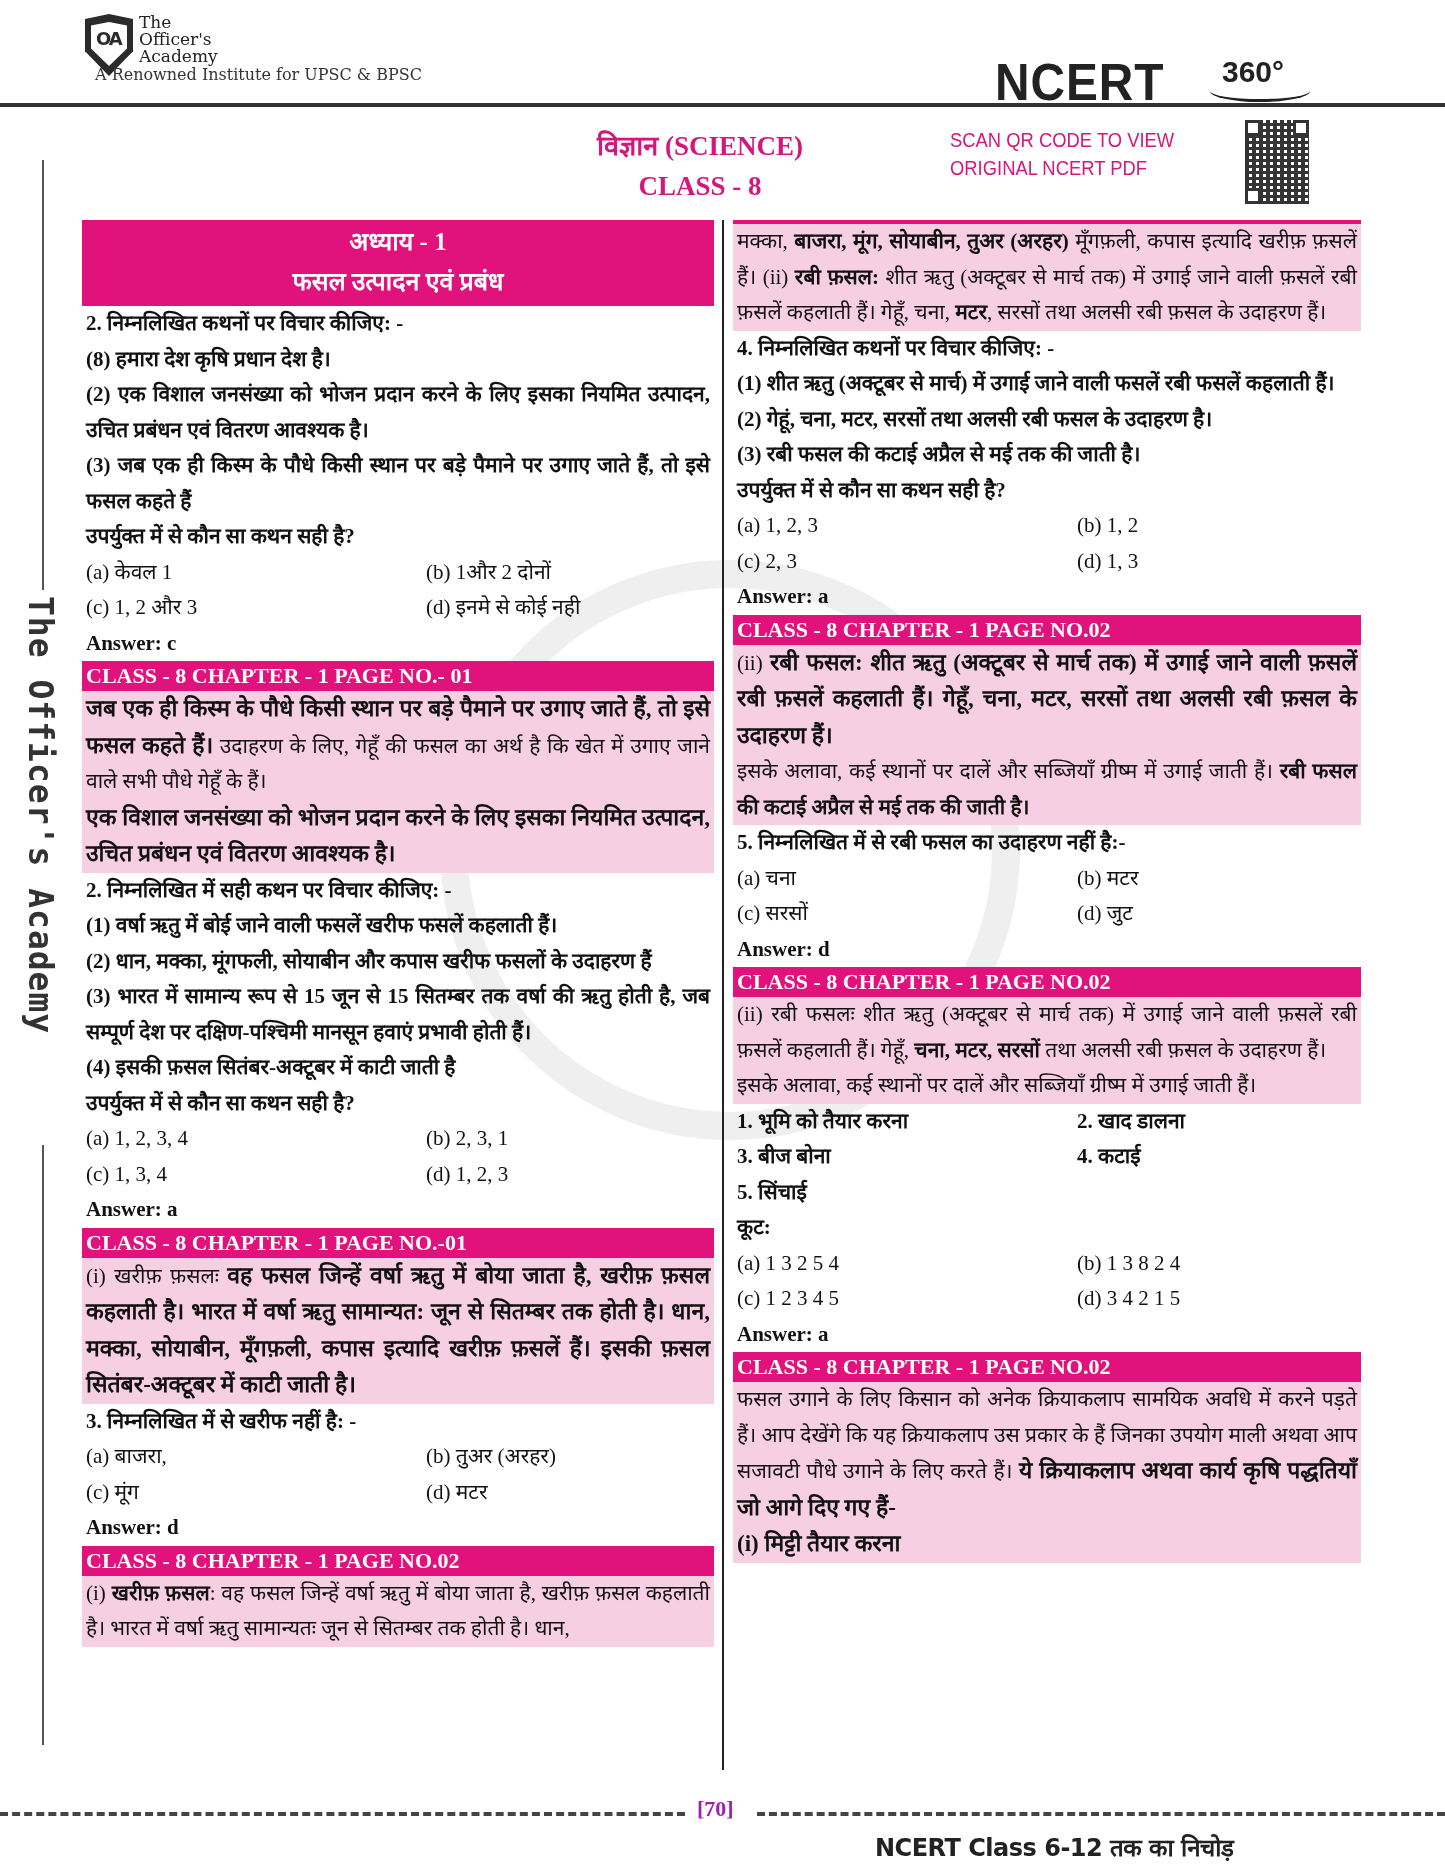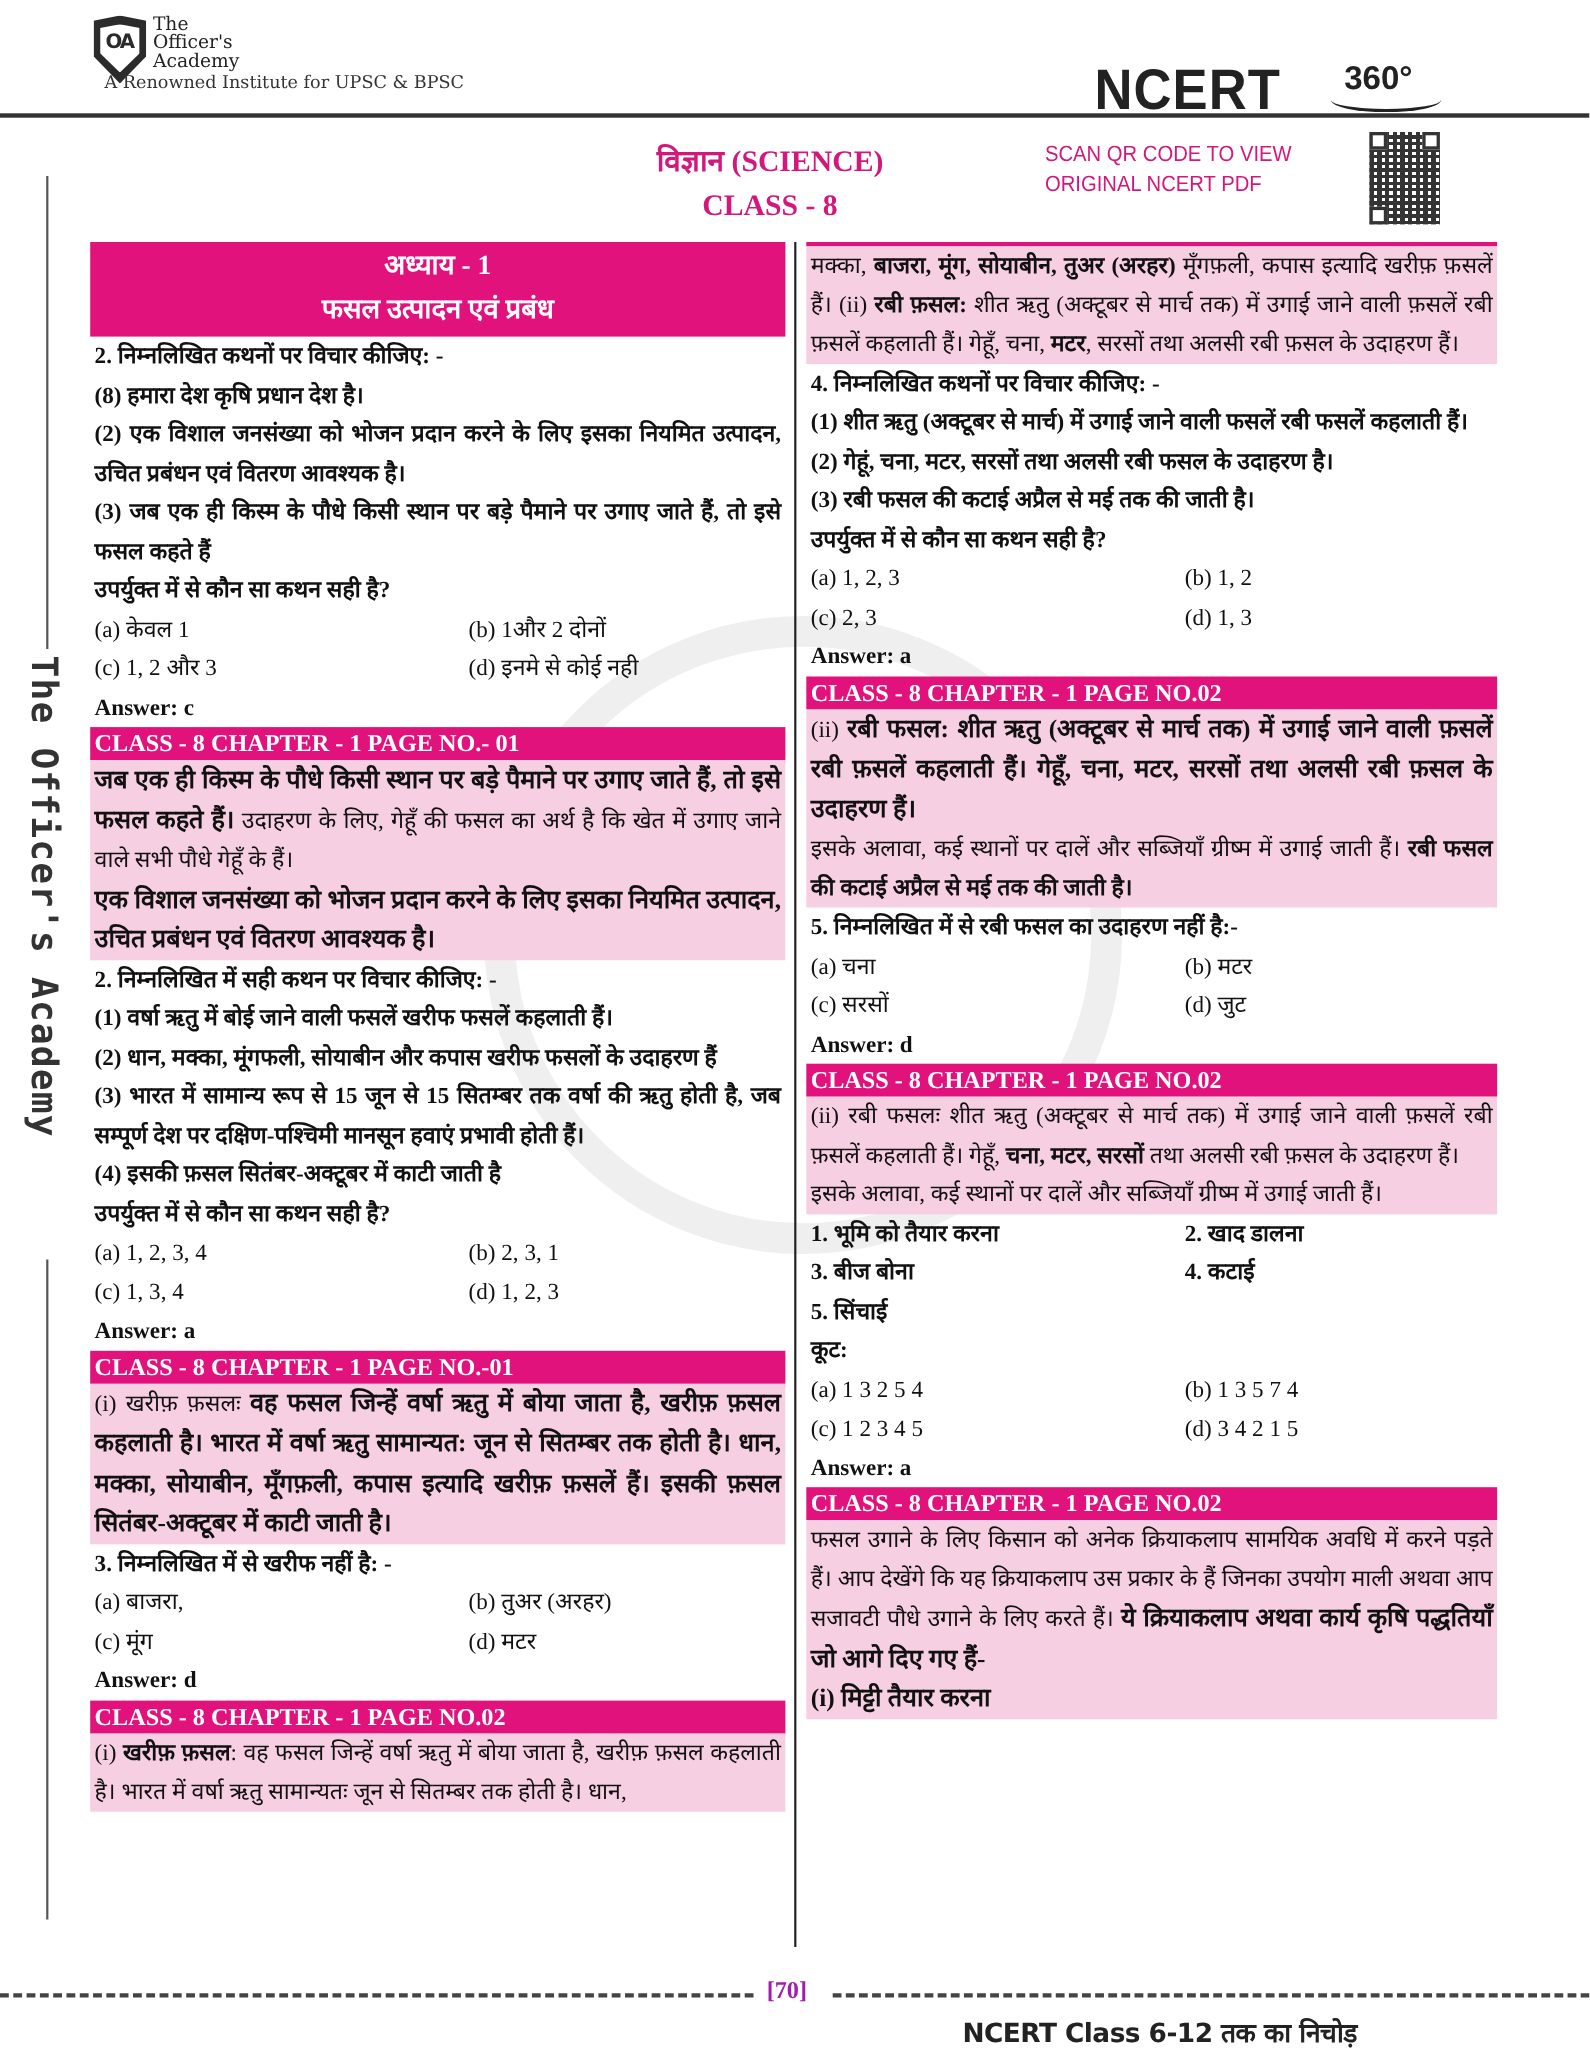--- a/index.html
+++ b/index.html
@@ -210,21 +210,21 @@
     <div class="opts" style="font-weight:bold">
       <span>1. भूमि को तैयार करना</span>
       <span>2. खाद डालना</span>
       <span>3. बीज बोना</span>
       <span>4. कटाई</span>
       <span>5. सिंचाई</span>
     </div>
     <div class="q b">कूट:</div>
     <div class="opts">
       <span>(a) 1 3 2 5 4</span>
-      <span>(b) 1 3 5 7 4</span>
+      <span>(b) 1 3 8 2 4</span>
       <span>(c) 1 2 3 4 5</span>
       <span>(d) 3 4 2 1 5</span>
     </div>
     <div class="ans">Answer: a</div>
   </div>
 
   <div class="bar">CLASS - 8 CHAPTER - 1 PAGE NO.02</div>
   <div class="note just">
     <span>फसल उगाने के लिए किसान को अनेक क्रियाकलाप सामयिक अवधि में करने पड़ते हैं। आप देखेंगे कि यह क्रियाकलाप उस प्रकार के हैं जिनका उपयोग माली अथवा आप सजावटी पौधे उगाने के लिए करते हैं। </span><b class="big">ये क्रियाकलाप अथवा कार्य कृषि पद्धतियाँ जो आगे दिए गए हैं-</b><br>
     <b class="big">(i) मिट्टी तैयार करना</b>

